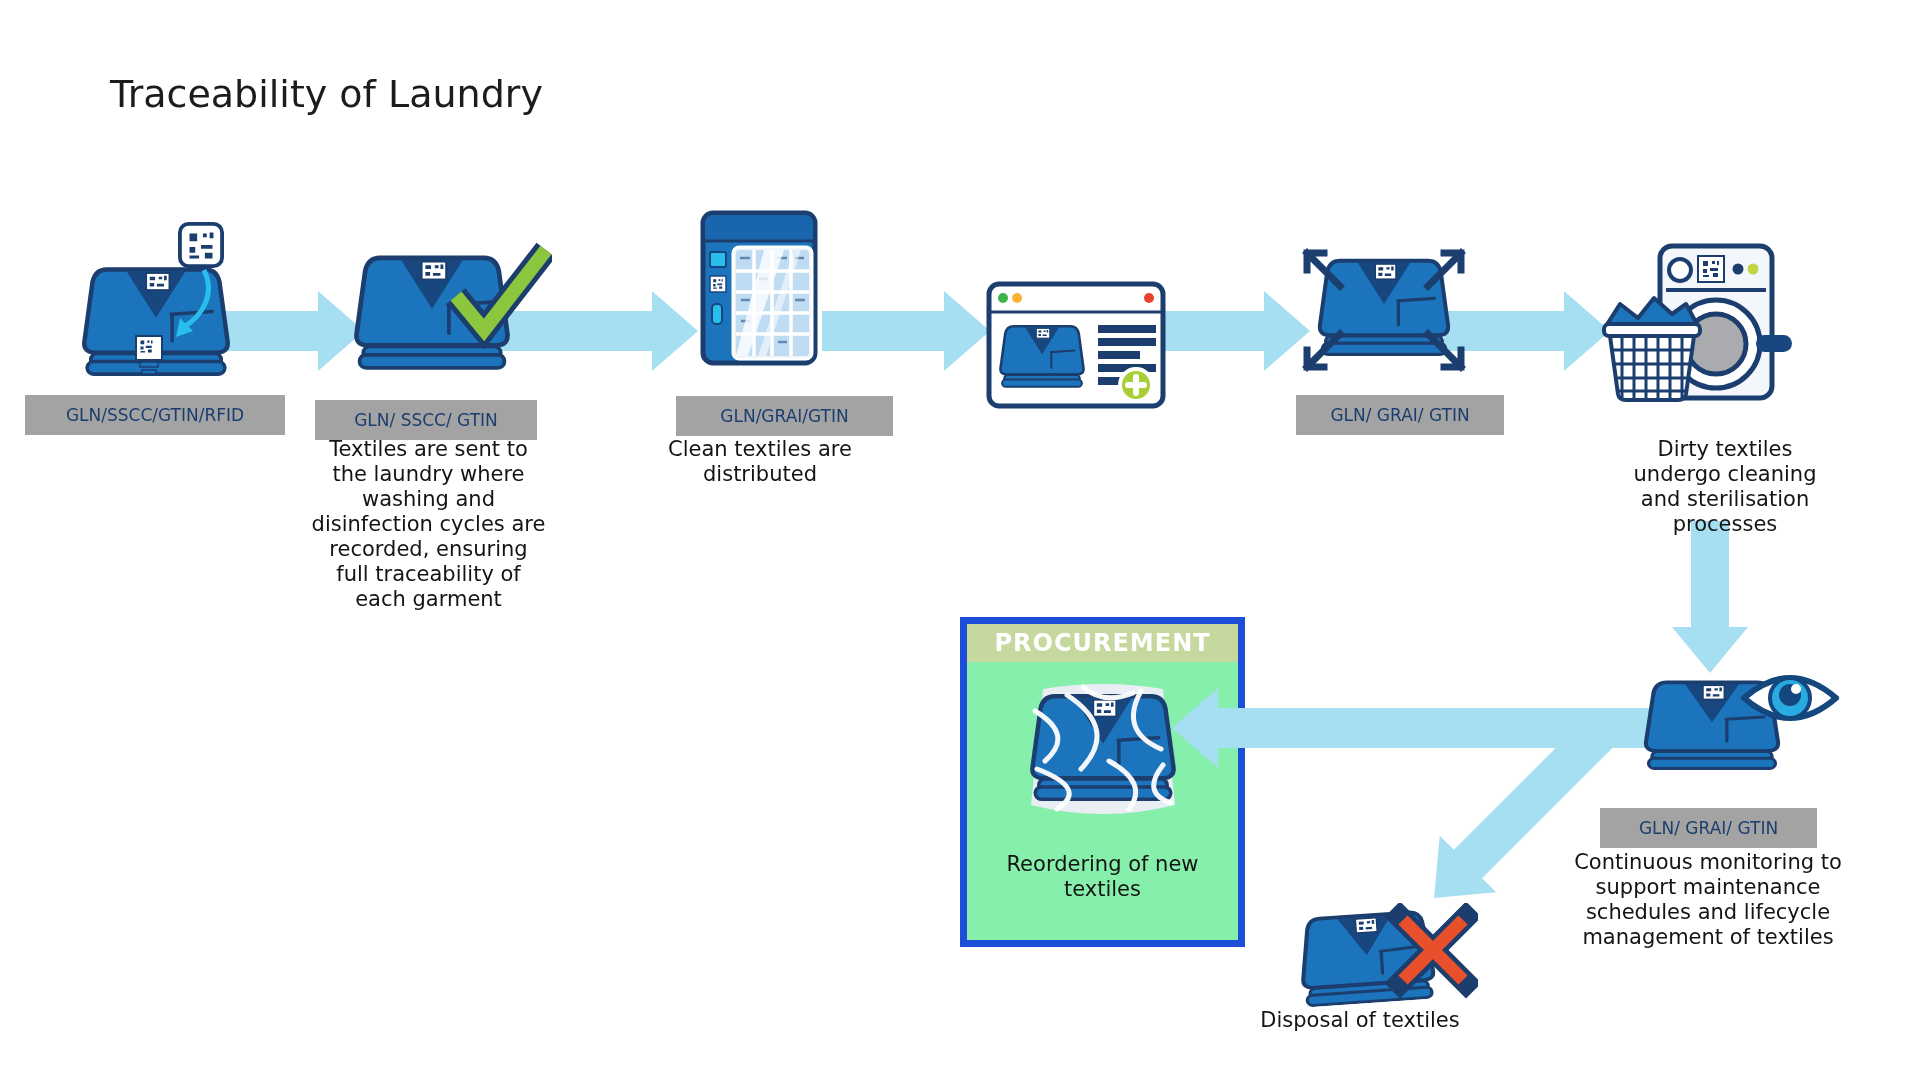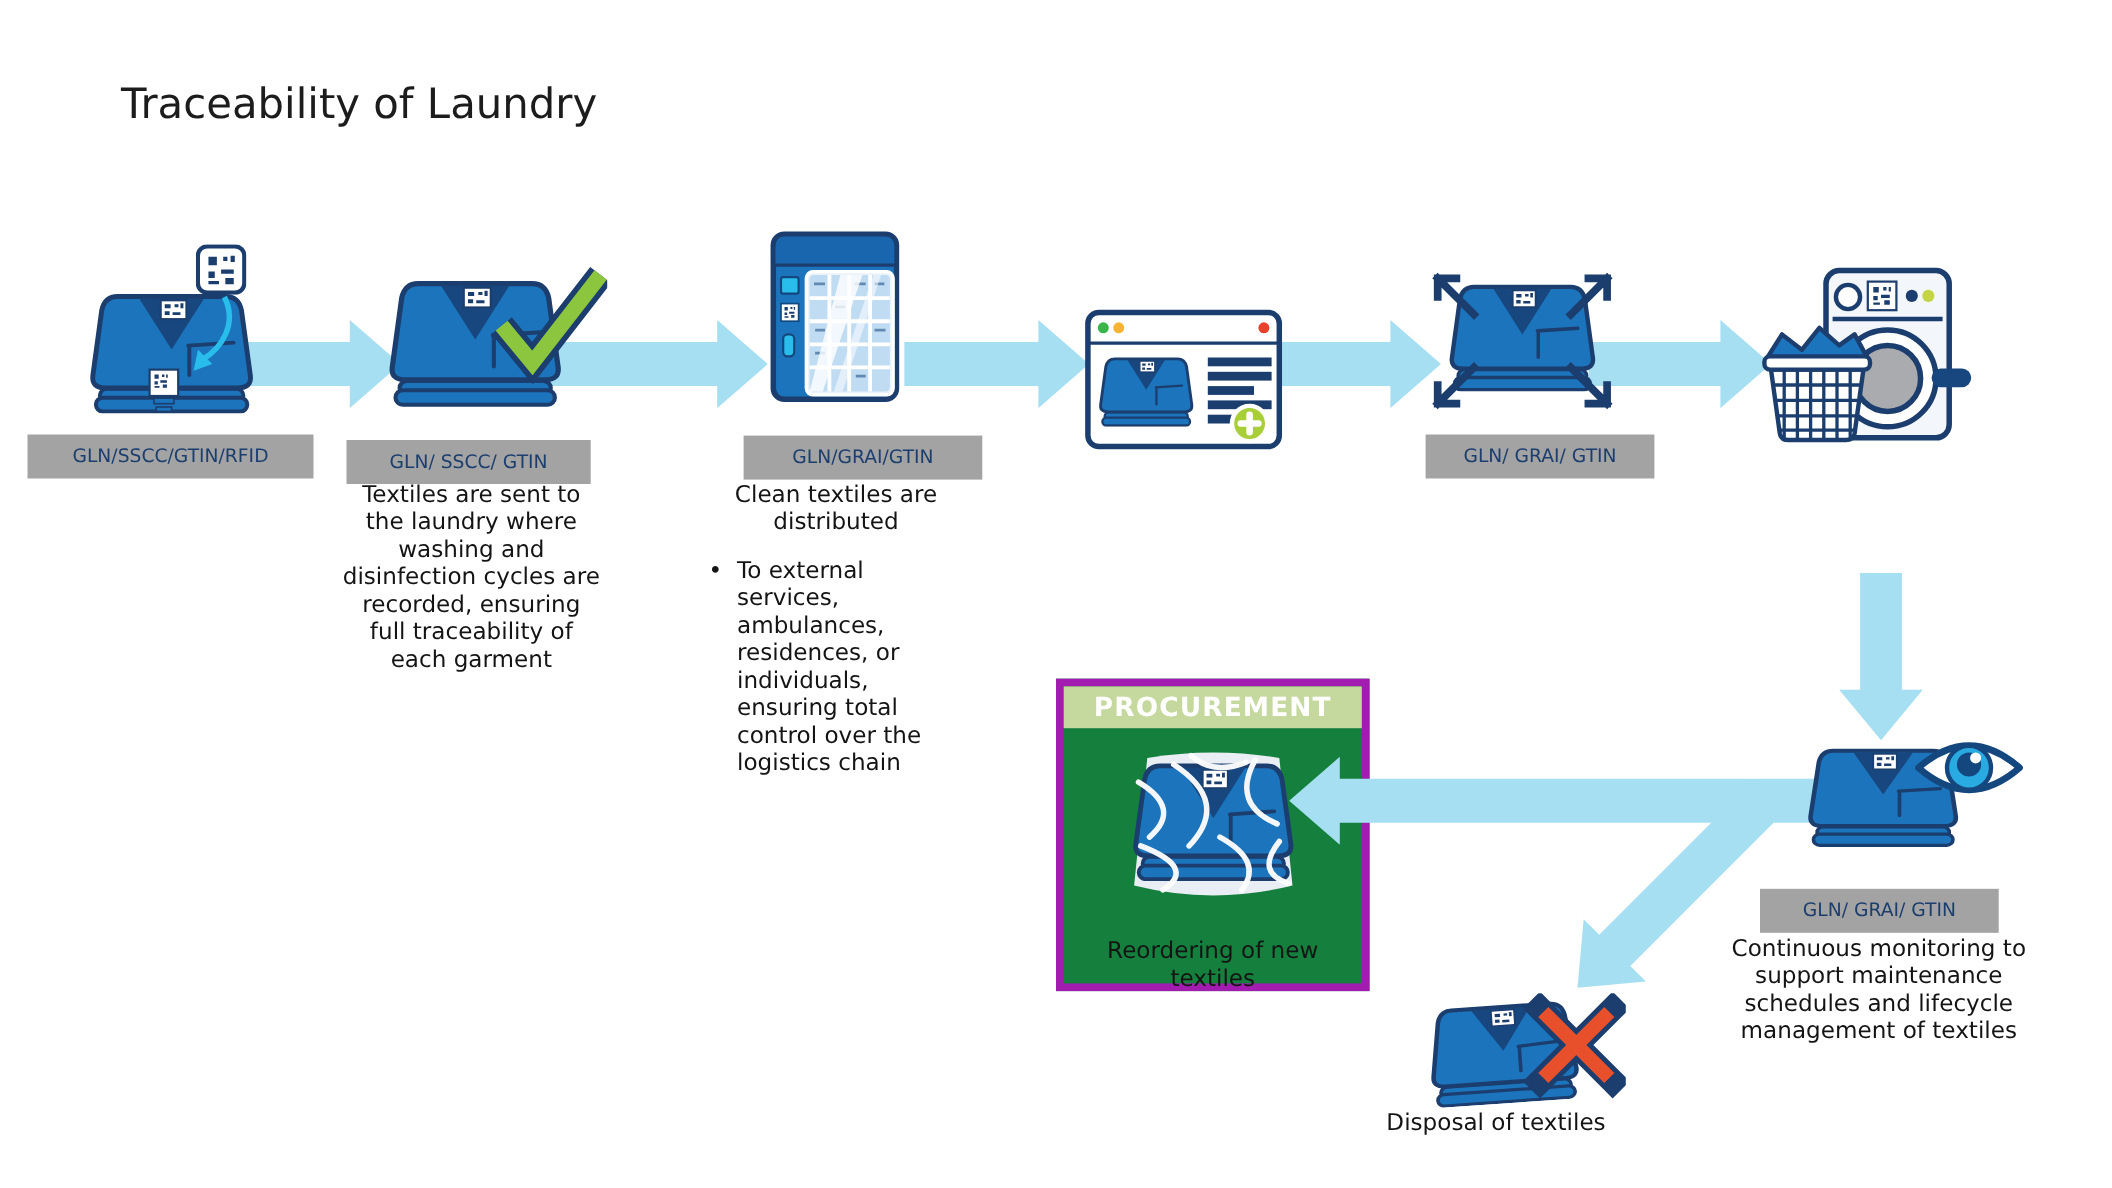--- a/index.html
+++ b/index.html
@@ -9,22 +9,22 @@
   .lbl{position:absolute;background:#a3a3a3;color:#1B3E6F;font-size:17px;
        display:flex;align-items:center;justify-content:center;z-index:4;white-space:nowrap;margin-top:12px;}
   .txt{position:absolute;font-size:21px;line-height:25px;text-align:center;color:#141414;z-index:4;}
   .bullets{position:absolute;font-size:21px;line-height:25px;color:#141414;z-index:4;text-align:left;}
   .bullet-item{position:relative;padding-left:30px;margin-bottom:27px;}
   .bullet-item::before{content:"\2022";position:absolute;left:4px;top:0;}
   .arrow{position:absolute;z-index:1;}
   .arrow2{position:absolute;z-index:2;}
   .af{fill:#A6DFF1;}
   .icon{position:absolute;z-index:3;}
-  .pbox{position:absolute;left:960px;top:617px;width:285px;height:284px;box-sizing:border-box;
-        border:7px solid #a21caf;background:#15803d;z-index:1;}
+  .pbox{position:absolute;left:960px;top:617px;width:285px;height:330px;box-sizing:border-box;
+        border:7px solid #1d4ed8;background:#86efac;z-index:1;}
   .pbox-header{height:38px;background:#C5D89E;color:#fff;font-weight:bold;font-size:24px;
         letter-spacing:1px;display:flex;align-items:center;justify-content:center;}
   .pbox-text{position:absolute;left:0;right:0;top:228px;text-align:center;font-size:21px;line-height:25px;color:#141414;}
   .defs{position:absolute;width:0;height:0;overflow:hidden;}
 </style>
 </head>
 <body>
 
 <div class="canvas">
 
@@ -120,21 +120,20 @@
     </g>
     <g stroke="#17477E" stroke-width="2.5" opacity="0.55">
       <path d="M40 48 h10 M59 69 h9 M77 48 h10 M95 90 h10 M41 111 h9 M78 132 h9 M95 48 h9 M41 90 h9"></path>
     </g>
     <path d="M64 40 L84 40 L48 146 L36 146 Z" fill="#fff" opacity="0.8"></path>
     <path d="M94 40 L101 40 L66 146 L58 146 Z" fill="#fff" opacity="0.55"></path>
   </svg>
   <div class="lbl" style="left:676px;top:384px;width:217px;height:40px">GLN/GRAI/GTIN</div>
   <div class="txt" style="left:655px;top:437px;width:210px">Clean textiles are distributed</div>
   <div class="bullets" style="left:640px;top:506px;width:230px">
-    <div class="bullet-item">To external services, ambulances, residences, or individuals, ensuring total control over the logistics chain</div>
   </div>
 
   <svg class="icon" style="left:986px;top:281px" width="180" height="128" viewBox="0 0 180 128">
     <rect x="3" y="3" width="174" height="122" rx="10" fill="#fff" stroke="#1B3E6F" stroke-width="5"></rect>
     <line x1="4" y1="31" x2="176" y2="31" stroke="#1B3E6F" stroke-width="3"></line>
     <circle cx="17" cy="17" r="5" fill="#3AB54A"></circle>
     <circle cx="31" cy="17" r="5" fill="#F9B233"></circle>
     <circle cx="163" cy="17" r="5" fill="#E8412C"></circle>
     <use href="#garment" x="12" y="42" width="88" height="65"></use>
     <g fill="#1B3E6F">
@@ -186,20 +185,21 @@
           <line x1="72" y1="94" x2="72" y2="158"></line>
           <line x1="84" y1="94" x2="84" y2="158"></line>
         <line x1="12" y1="108" x2="96" y2="108"></line>
           <line x1="12" y1="122" x2="96" y2="122"></line>
           <line x1="12" y1="136" x2="96" y2="136"></line>
           <line x1="12" y1="149" x2="96" y2="149"></line>
       </g>
       <rect x="6" y="82" width="96" height="12" rx="5" fill="#fff" stroke="#1B3E6F" stroke-width="4"></rect>
     </g>
   </svg>
+  <div class="txt" style="left:1614px;top:437px;width:222px">Dirty textiles undergo cleaning and sterilisation processes</div>
 
   <div class="pbox">
     <div class="pbox-header">PROCUREMENT</div>
     <svg style="position:absolute;left:56px;top:53px" width="160" height="150" viewBox="0 0 160 150">
       <path d="M20 12 Q80 2 140 12 L152 128 Q80 146 8 128 Z" fill="#E8EEF4"></path>
       <use href="#garment" x="5" y="14" width="150" height="110"></use>
       <g stroke="#fff" stroke-width="5" fill="none" stroke-linecap="round" opacity="0.95">
         <path d="M12 34 Q52 58 22 84"></path>
         <path d="M44 18 Q96 52 58 92"></path>
         <path d="M118 14 Q96 54 138 72"></path>

